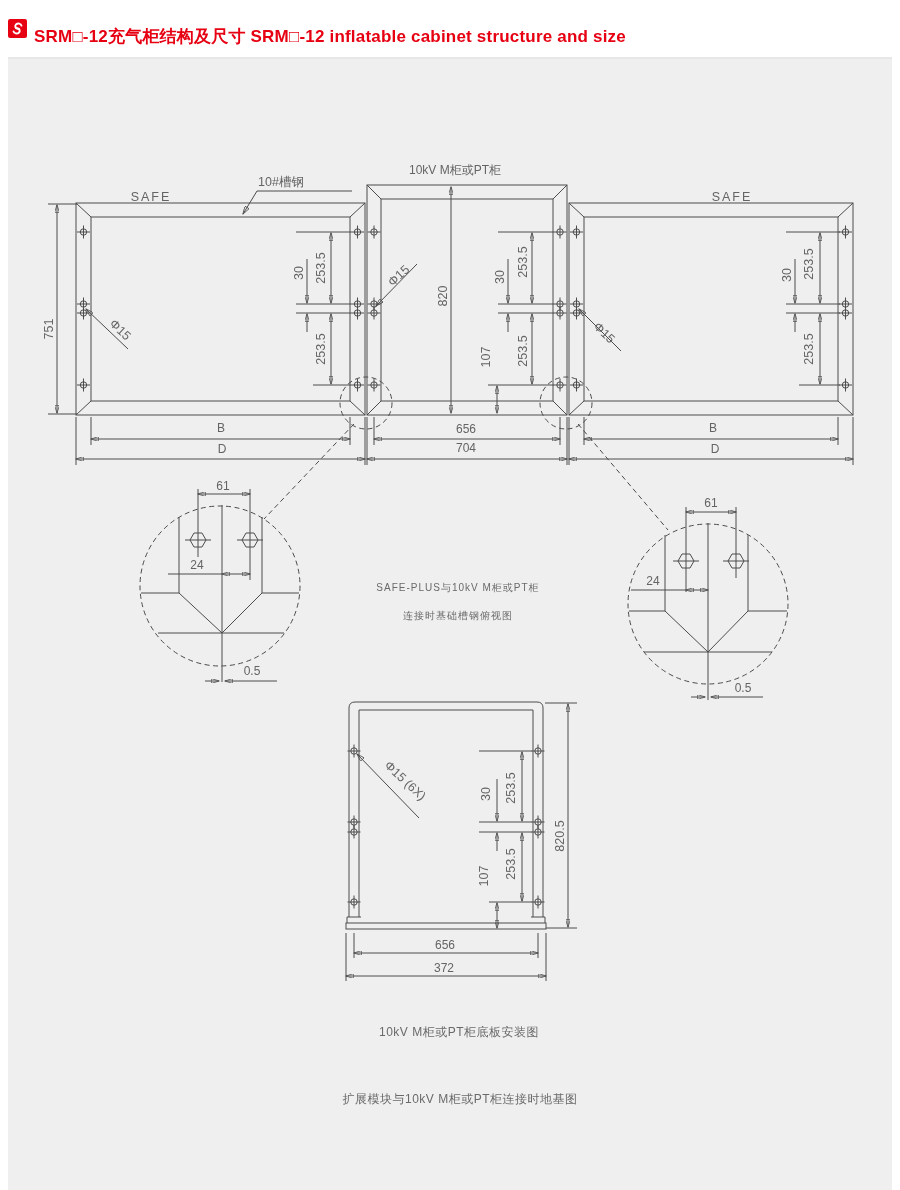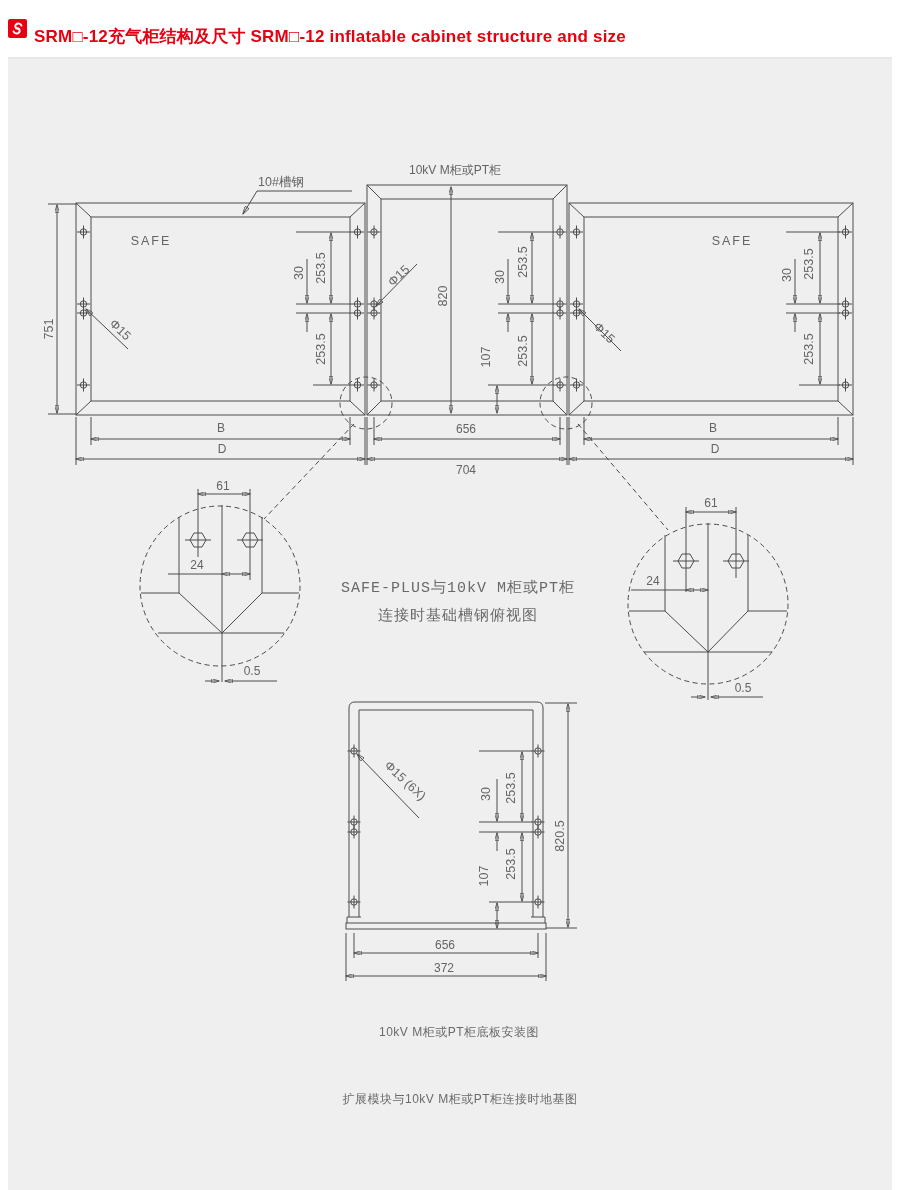--- a/index.html
+++ b/index.html
@@ -20,22 +20,22 @@
   .art line,.art path,.art circle,.art rect,.art polygon{stroke:#4c4c4c;stroke-width:1;fill:none;}
   .art .dash{stroke-dasharray:5 3.5;}
 
   
   .lbl{position:absolute;transform:translate(-50%,-50%);color:#646464;font-size:12.5px;
        white-space:nowrap;line-height:1;}
   .rot{transform:translate(-50%,-50%) rotate(-90deg);}
   .dp {transform:translate(-50%,-50%) rotate(43deg);}   
   .dn {transform:translate(-50%,-50%) rotate(-43deg);}  
   .md {font-size:12px;}
-  .safe{letter-spacing:2px;margin-top:44px;}
-  .cap{font-size:15px;color:#6a6a6a;letter-spacing:1px;font-family:Liberation Mono, monospace;}
+  .safe{letter-spacing:2px;}
+  .cap{font-size:10px;color:#6a6a6a;letter-spacing:1px;}
   .cap2{font-size:12px;color:#6a6a6a;letter-spacing:.5px;}
 </style>
 </head>
 <body>
 
 <div class="hdr">
   <svg class="logo" viewBox="0 0 18 18">
     <rect x="0" y="0" width="18" height="18" rx="2" fill="#e60012" stroke="none"></rect>
     <path d="M12.8 6.3 C12.2 4.2 9.3 3.7 7.8 5 C6.1 6.5 6.9 9 9 9.4 L10.4 9.7" fill="none" stroke="#ffffff" stroke-width="1.8" stroke-linecap="round"></path>
     <path d="M5.2 11.7 C5.8 13.8 8.7 14.3 10.2 13 C11.9 11.5 11.1 9 9 8.6 L7.6 8.3" fill="none" stroke="#ffffff" stroke-width="1.8" stroke-linecap="round"></path>
@@ -332,21 +332,21 @@
 <span class="lbl rot" style="left:486px;top:357px">107</span>
 
 <span class="lbl rot" style="left:787px;top:275px">30</span>
 <span class="lbl rot" style="left:809px;top:264px">253.5</span>
 <span class="lbl rot" style="left:809px;top:349px">253.5</span>
 <span class="lbl dp" style="left:604px;top:333px">Φ15</span>
 
 <span class="lbl md" style="left:221px;top:428px">B</span>
 <span class="lbl md" style="left:222px;top:449px">D</span>
 <span class="lbl md" style="left:466px;top:429px">656</span>
-<span class="lbl md" style="left:466px;top:470px">704</span>
+<span class="lbl md" style="left:466px;top:448px">704</span>
 <span class="lbl md" style="left:713px;top:428px">B</span>
 <span class="lbl md" style="left:715px;top:449px">D</span>
 
 <span class="lbl md" style="left:223px;top:486px">61</span>
 <span class="lbl md" style="left:197px;top:565px">24</span>
 <span class="lbl md" style="left:252px;top:671px">0.5</span>
 <span class="lbl md" style="left:711px;top:503px">61</span>
 <span class="lbl md" style="left:653px;top:581px">24</span>
 <span class="lbl md" style="left:743px;top:688px">0.5</span>
 

